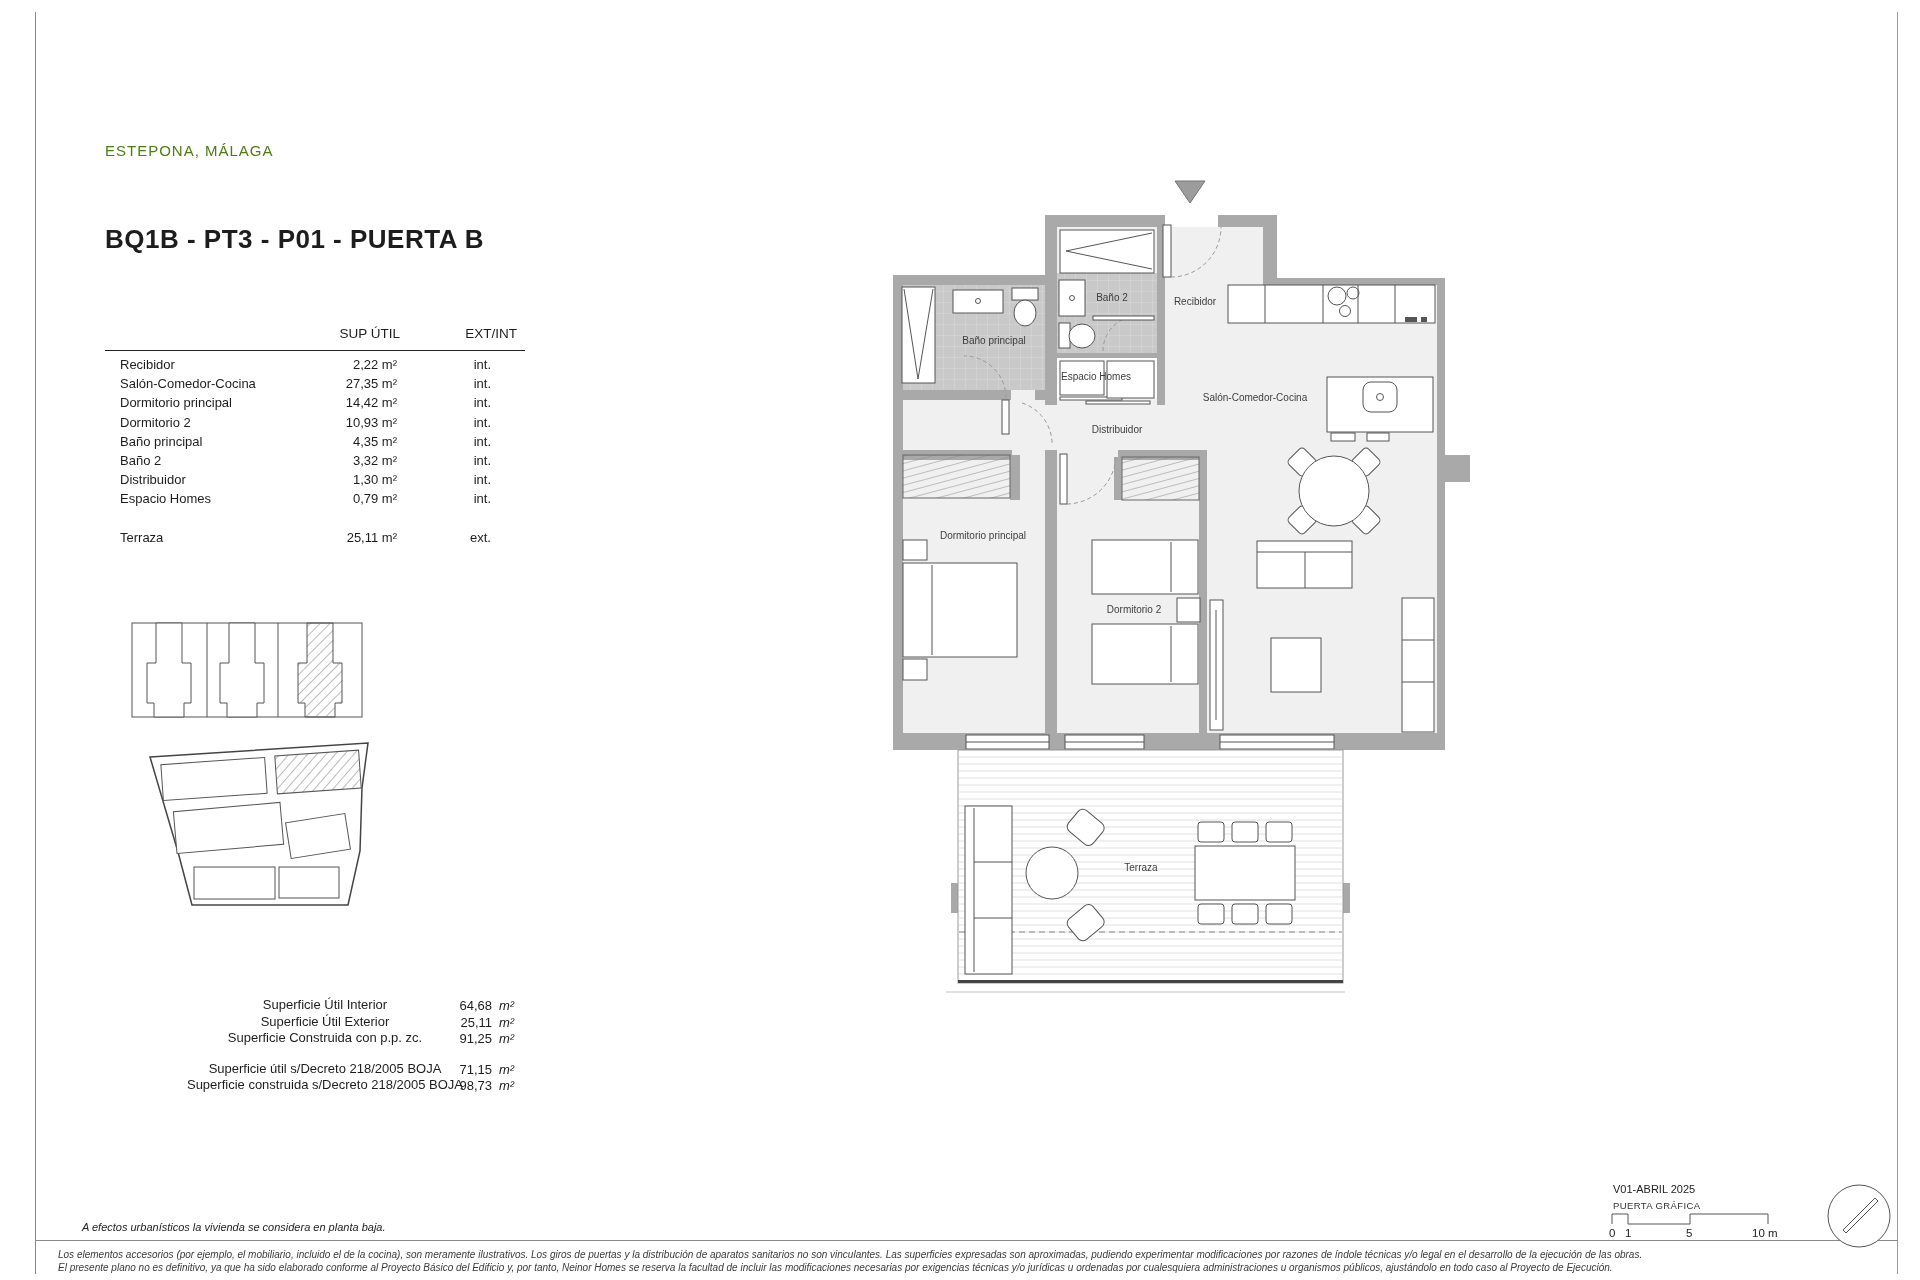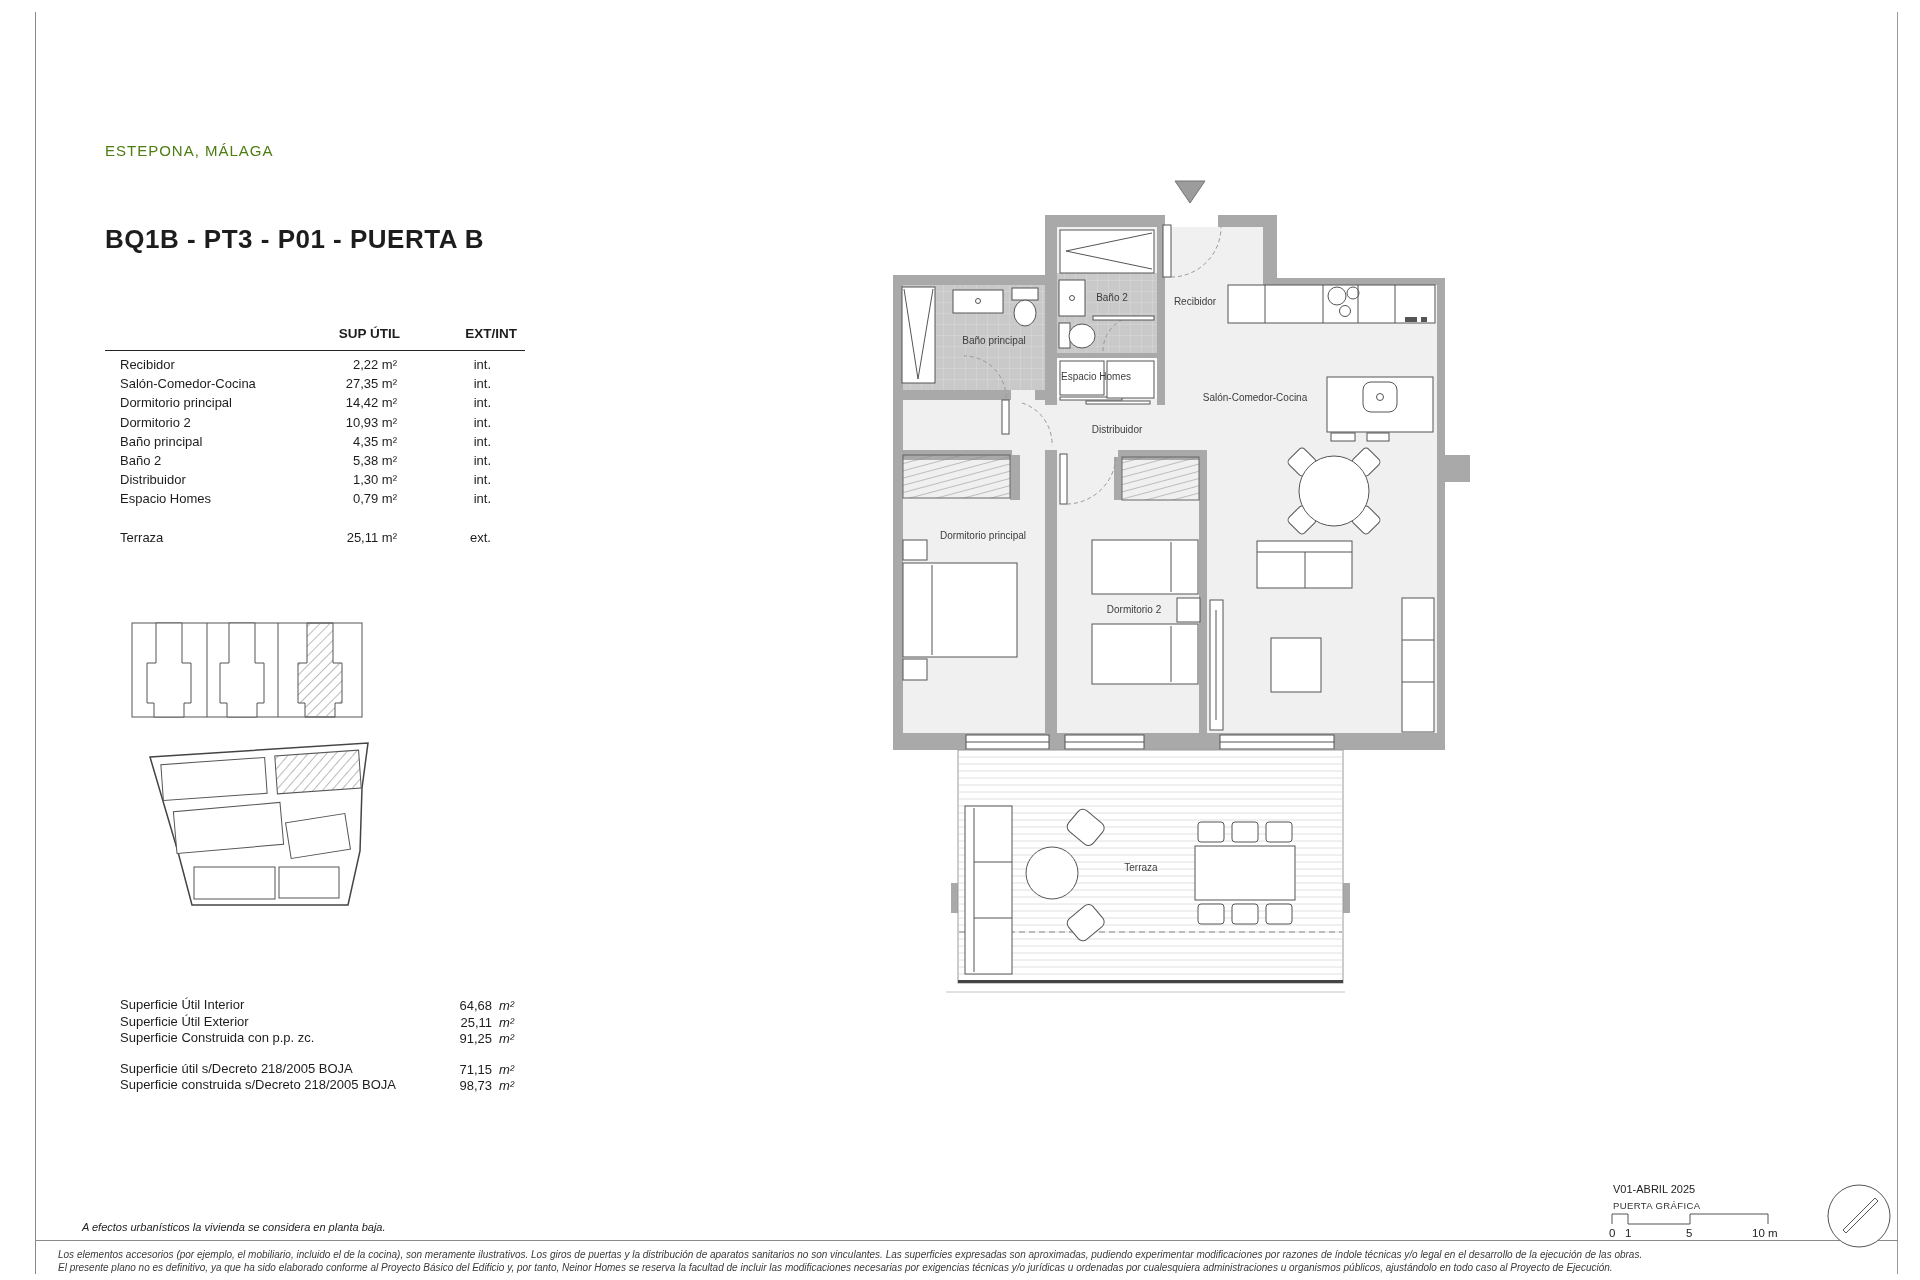--- a/index.html
+++ b/index.html
@@ -9,33 +9,33 @@
   
   .frame-left  { left:35px; top:12px; width:1px; height:1262px; background:#8a8a8a; }
   .frame-right { left:1897px; top:12px; width:1px; height:1262px; background:#9a9a9a; }
   .rule-bottom { left:35px; top:1240px; width:1863px; height:1px; background:#8a8a8a; }
 
   .location { left:105px; top:142px; font-size:15px; letter-spacing:1px; color:#4d7c0f; }
   .sheet-title { left:105px; top:224px; font-size:26px; font-weight:bold; letter-spacing:.5px; }
 
   
   .atable { left:105px; top:326px; width:420px; font-size:13px; }
-  .atable .hdr { position:relative; height:24px; font-weight:bold; font-size:13.5px; }
+  .atable .hdr { position:relative; height:24px; font-weight:normal; font-size:13.5px; }
   .atable .hdr .h1 { position:absolute; right:125px; top:0; }
   .atable .hdr .h2 { position:absolute; right:8px; top:0; }
   .atable .hline { height:1px; background:#222; margin-bottom:4px; }
   .trow { position:relative; height:19.2px; white-space:nowrap; }
   .trow .c1 { position:absolute; left:15px; top:2px; }
   .trow .c2 { position:absolute; right:128px; top:2px; }
   .trow .c3 { position:absolute; right:34px; top:2px;text-align:right; }
   .trow.gap { margin-top:19px; }
 
   
   .summary { left:120px; top:997px; width:410px; font-size:13px; }
-  .srow { position:relative; height:16.5px; white-space:nowrap; }
+  .srow { position:relative; height:16.5px; white-space:nowrap;text-align:center; }
   .srow .num { position:absolute; right:38px; top:1px; }
   .srow .unit { position:absolute; left:379px; top:1px;font-style:italic; }
   .srow.gap { margin-top:14px; }
 
   .urb-note { left:82px; top:1221px; font-size:11px; font-style:italic; color:#222; }
   .disclaimer { left:58px; top:1248px; font-size:10px; font-style:italic; color:#3a3a3a; line-height:13px; white-space:nowrap; }
 
   
   .version { left:1613px; top:1183px; font-size:11px; color:#222; }
   .scale-label { left:1613px; top:1200px; font-size:9.5px; letter-spacing:.4px; color:#333; }
@@ -85,21 +85,21 @@
       <span class="c2">10,93 m²</span>
       <span class="c3">int.</span>
     </div>
   <div class="trow">
       <span class="c1">Baño principal</span>
       <span class="c2">4,35 m²</span>
       <span class="c3">int.</span>
     </div>
   <div class="trow">
       <span class="c1">Baño 2</span>
-      <span class="c2">5,38 m²</span>
+      <span class="c2">3,32 m²</span>
       <span class="c3">int.</span>
     </div>
   <div class="trow">
       <span class="c1">Distribuidor</span>
       <span class="c2">1,30 m²</span>
       <span class="c3">int.</span>
     </div>
   <div class="trow">
       <span class="c1">Espacio Homes</span>
       <span class="c2">0,79 m²</span>

